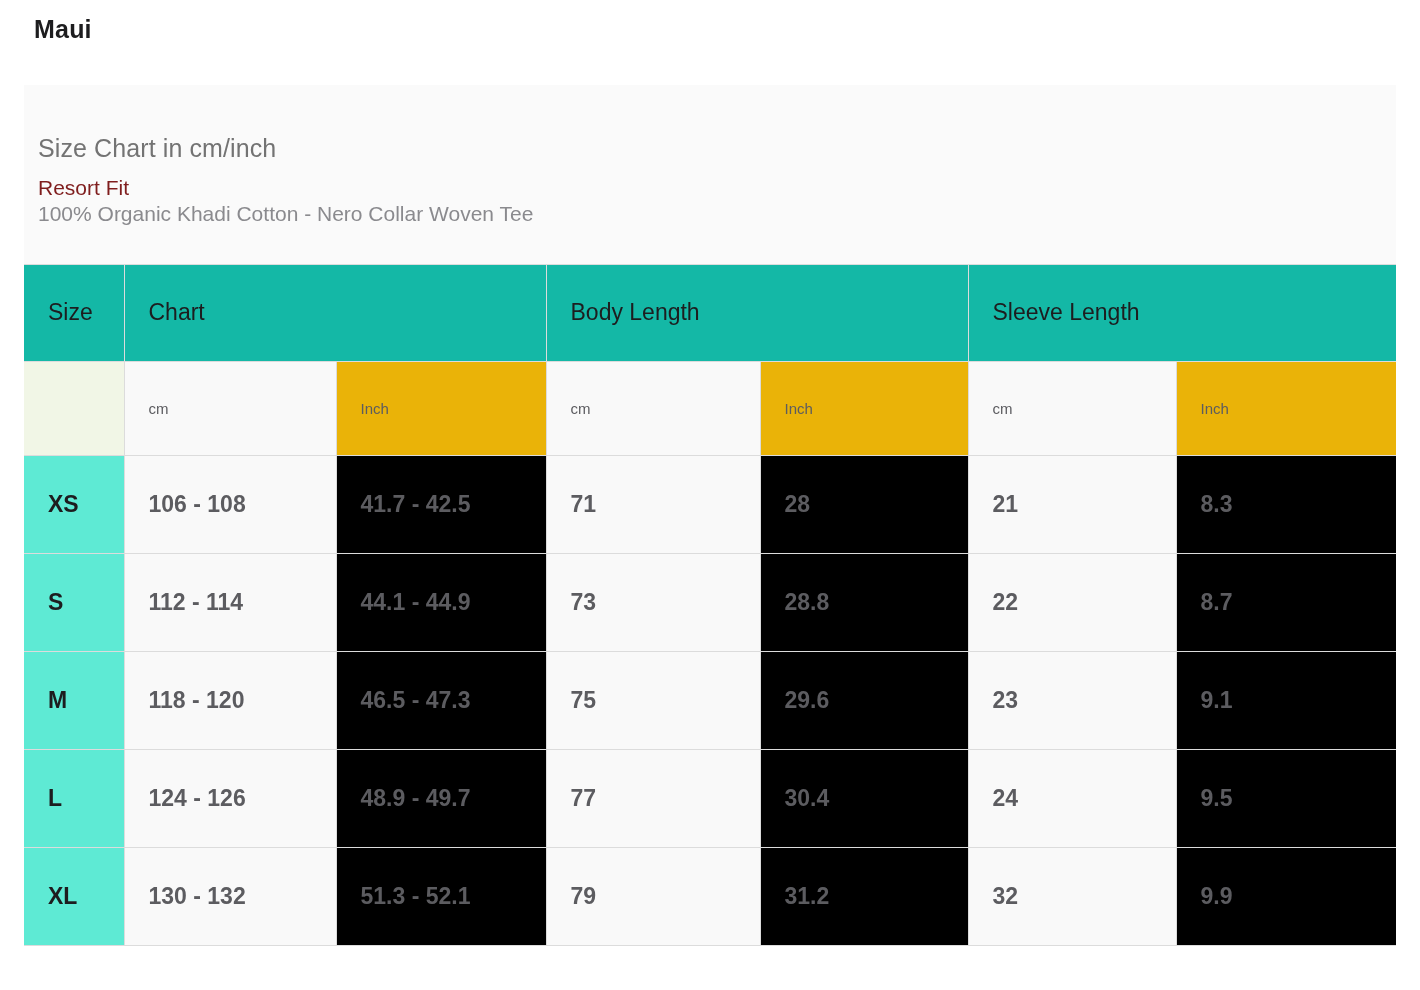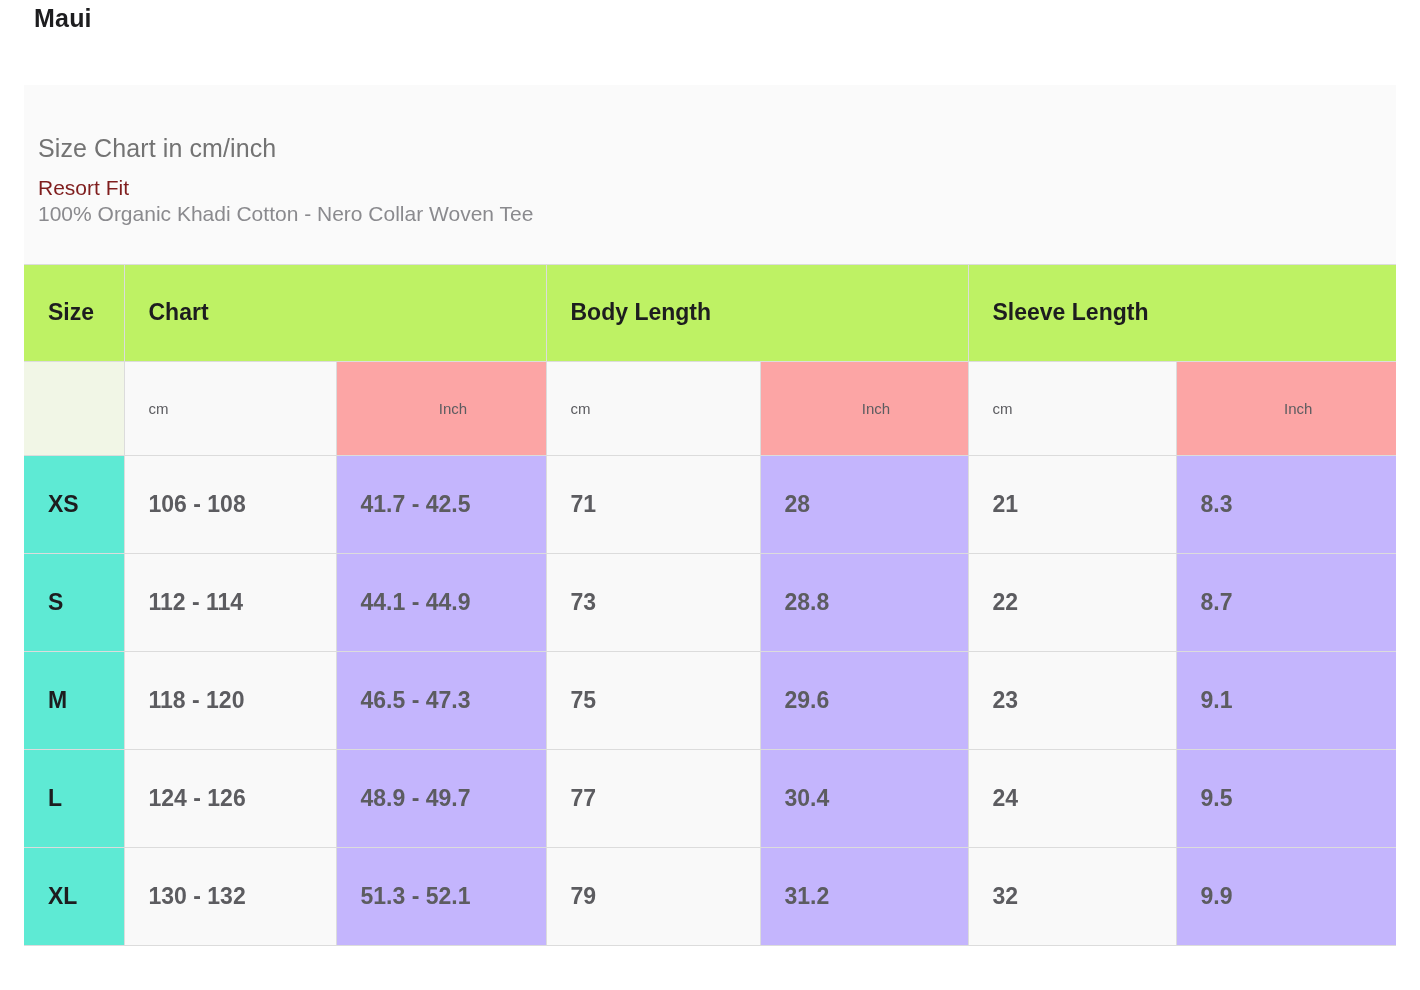--- a/index.html
+++ b/index.html
@@ -18,21 +18,21 @@
   .page {
     position: relative;
     width: 1420px;
     height: 990px;
     box-sizing: border-box;
   }
 
   .brand-title {
     position: absolute;
     left: 34px;
-    top: 4px;
+    top: 15px;
     font-size: 25px;
     font-weight: 700;
     letter-spacing: 0.2px;
     color: #1d1d1f;
   }
 
   .panel {
     position: absolute;
     left: 24px;
     top: 85px;
@@ -92,54 +92,54 @@
   
   col.c-size   { width: 100px; }
   col.c-cm1    { width: 212px; }
   col.c-in1    { width: 210px; }
   col.c-cm2    { width: 214px; }
   col.c-in2    { width: 208px; }
   col.c-cm3    { width: 208px; }
   col.c-in3    { width: 220px; }
 
   .row-head th {
-    background: #bef264;
+    background: #14b8a6;
     height: 97px;
     font-size: 23px;
-    font-weight: 700;
+    font-weight: 400;
     color: #1d1d1f;
   }
 
   .row-units td {
     height: 94px;
     font-size: 15px;
     font-weight: 400;
     color: #5c5c60;
   }
 
-  .row-units td.unit-green { background: #fca5a5; text-align: center; }
+  .row-units td.unit-green { background: #eab308; }
   .row-units td.unit-grey  { background: #f9f9f9; }
   .row-units td.unit-blank { background: #f1f6e6; }
 
   .row-data td {
     height: 98px;
     font-size: 23px;
     font-weight: 700;
     color: #5c5c60;
   }
 
   .row-data td.size-cell {
     background: #5eead4;
     color: #1d1d1f;
     font-weight: 700;
     font-size: 23px;
   }
 
   .row-data td.cell-grey  { background: #f9f9f9; }
-  .row-data td.cell-green { background: #c4b5fd; }
+  .row-data td.cell-green { background: #000000; }
 </style>
 </head>
 <body>
 
 <div class="page">
 
   <div class="brand-title">Maui</div>
 
   <div class="panel">
 

